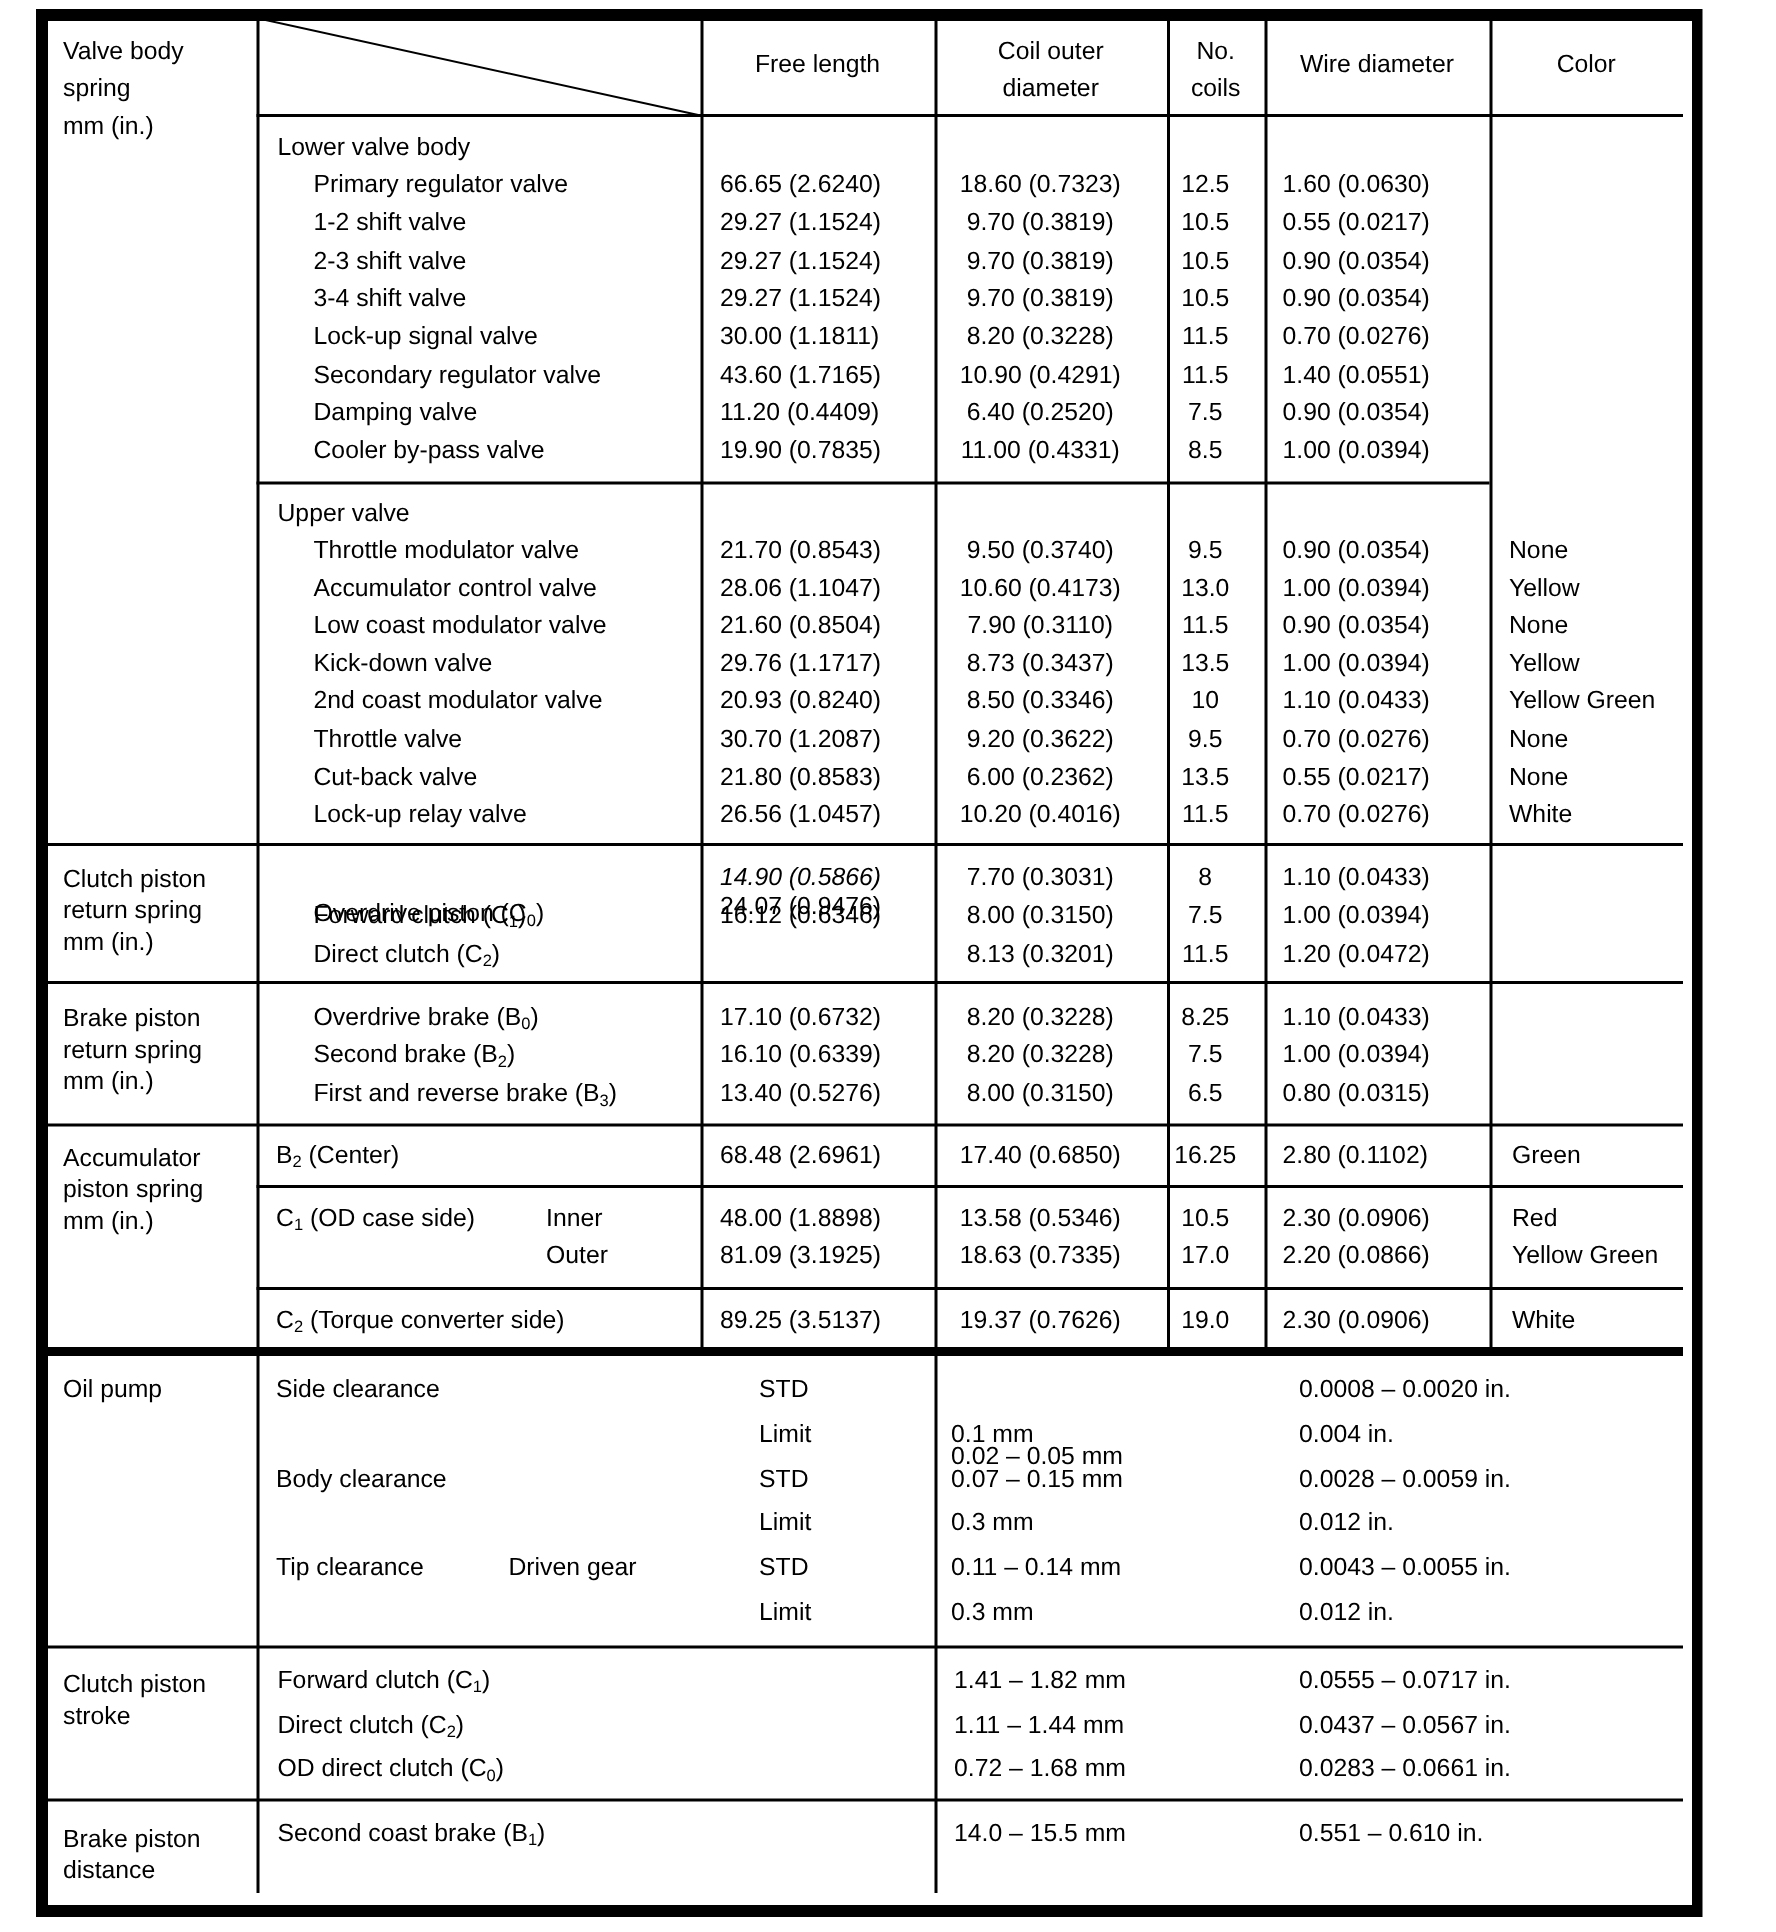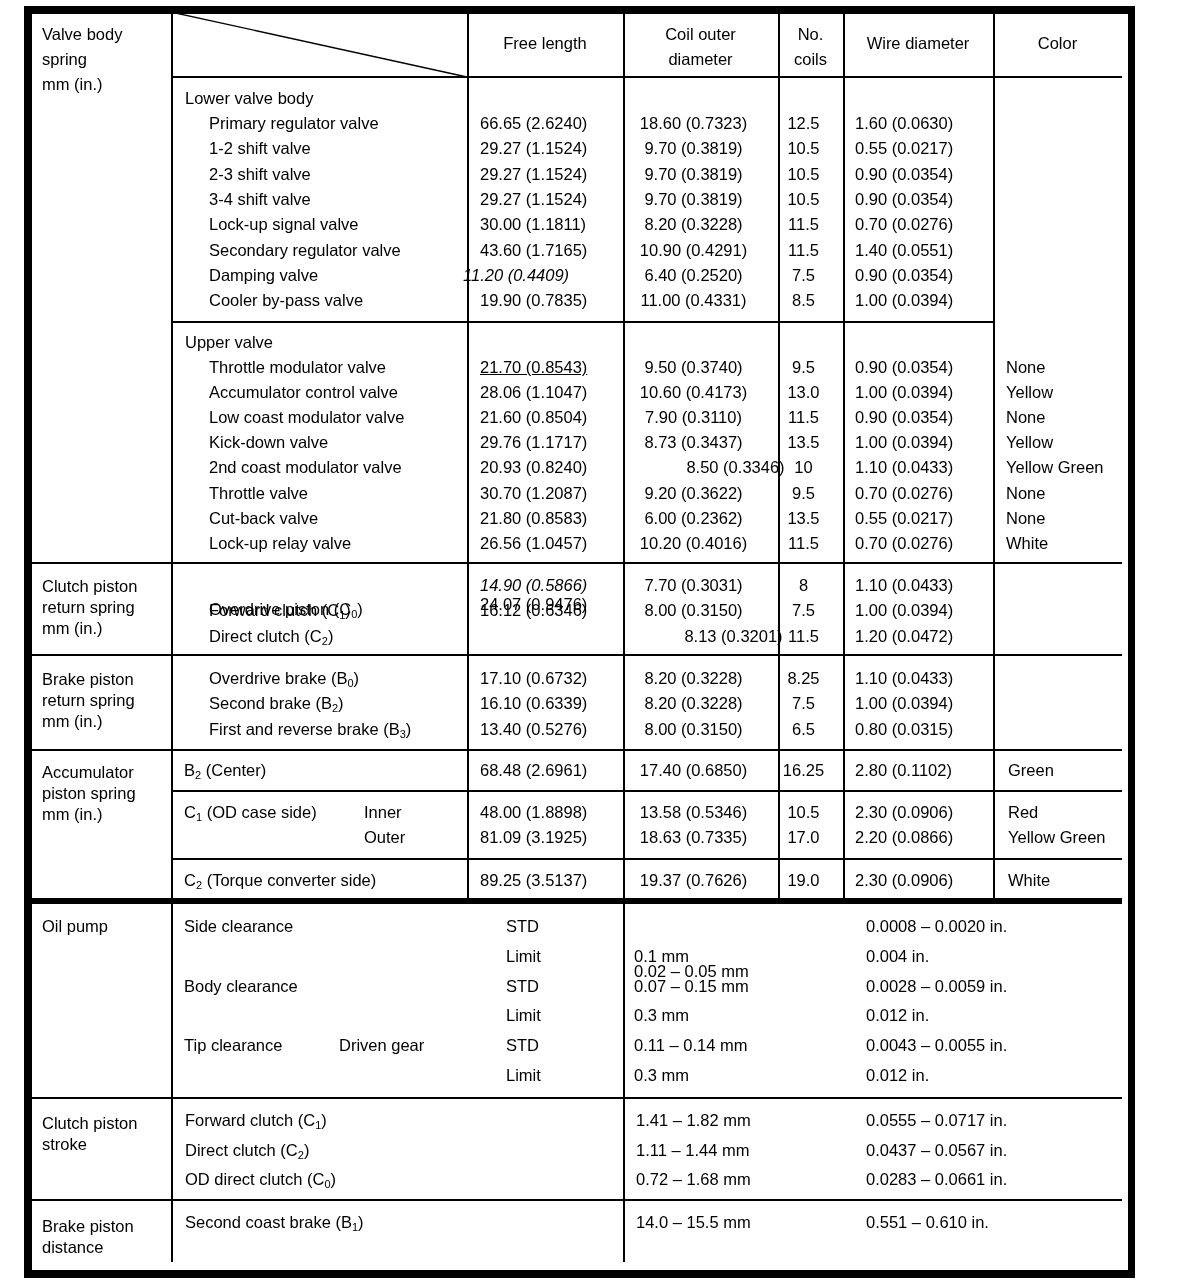--- a/index.html
+++ b/index.html
@@ -102,39 +102,39 @@
     </div>
     <div>
       <div class="abs" style="left:209px;top:241.5px;">Secondary regulator valve</div>
       <div class="abs" style="left:480px;top:241.5px;">43.60 (1.7165)</div>
       <div class="abs right" style="left:623px;width:141px;top:241.5px;">10.90 (0.4291)</div>
       <div class="abs right" style="left:778px;width:51px;top:241.5px;">11.5</div>
       <div class="abs" style="left:855px;top:241.5px;">1.40 (0.0551)</div>
     </div>
     <div>
       <div class="abs" style="left:209px;top:266.8px;">Damping valve</div>
-      <div class="abs" style="left:463px;top:266.8px;font-style:italic;">11.20 (0.4409)</div>
+      <div class="abs" style="left:480px;top:266.8px;">11.20 (0.4409)</div>
       <div class="abs right" style="left:623px;width:141px;top:266.8px;">6.40 (0.2520)</div>
       <div class="abs right" style="left:778px;width:51px;top:266.8px;">7.5</div>
       <div class="abs" style="left:855px;top:266.8px;">0.90 (0.0354)</div>
     </div>
     <div>
       <div class="abs" style="left:209px;top:292.1px;">Cooler by-pass valve</div>
       <div class="abs" style="left:480px;top:292.1px;">19.90 (0.7835)</div>
       <div class="abs right" style="left:623px;width:141px;top:292.1px;">11.00 (0.4331)</div>
       <div class="abs right" style="left:778px;width:51px;top:292.1px;">8.5</div>
       <div class="abs" style="left:855px;top:292.1px;">1.00 (0.0394)</div>
     </div>
   </div>
 
 <div class="abs" style="left:185px;top:334px;">Upper valve</div>
 <div id="upper-rows">
     <div>
       <div class="abs" style="left:209px;top:359px;">Throttle modulator valve</div>
-      <div class="abs" style="left:480px;top:359px;text-decoration:underline;">21.70 (0.8543)</div>
+      <div class="abs" style="left:480px;top:359px;">21.70 (0.8543)</div>
       <div class="abs right" style="left:623px;width:141px;top:359px;">9.50 (0.3740)</div>
       <div class="abs right" style="left:778px;width:51px;top:359px;">9.5</div>
       <div class="abs" style="left:855px;top:359px;">0.90 (0.0354)</div>
       <div class="abs" style="left:1006px;top:359px;">None</div>
     </div>
     <div>
       <div class="abs" style="left:209px;top:384.1px;">Accumulator control valve</div>
       <div class="abs" style="left:480px;top:384.1px;">28.06 (1.1047)</div>
       <div class="abs right" style="left:623px;width:141px;top:384.1px;">10.60 (0.4173)</div>
       <div class="abs right" style="left:778px;width:51px;top:384.1px;">13.0</div>
@@ -153,21 +153,21 @@
       <div class="abs" style="left:209px;top:434.3px;">Kick-down valve</div>
       <div class="abs" style="left:480px;top:434.3px;">29.76 (1.1717)</div>
       <div class="abs right" style="left:623px;width:141px;top:434.3px;">8.73 (0.3437)</div>
       <div class="abs right" style="left:778px;width:51px;top:434.3px;">13.5</div>
       <div class="abs" style="left:855px;top:434.3px;">1.00 (0.0394)</div>
       <div class="abs" style="left:1006px;top:434.3px;">Yellow</div>
     </div>
     <div>
       <div class="abs" style="left:209px;top:459.4px;">2nd coast modulator valve</div>
       <div class="abs" style="left:480px;top:459.4px;">20.93 (0.8240)</div>
-      <div class="abs right" style="left:623px;width:141px;top:459.4px;padding-left:42px;">8.50 (0.3346)</div>
+      <div class="abs right" style="left:623px;width:141px;top:459.4px;">8.50 (0.3346)</div>
       <div class="abs right" style="left:778px;width:51px;top:459.4px;">10</div>
       <div class="abs" style="left:855px;top:459.4px;">1.10 (0.0433)</div>
       <div class="abs" style="left:1006px;top:459.4px;">Yellow Green</div>
     </div>
     <div>
       <div class="abs" style="left:209px;top:484.5px;">Throttle valve</div>
       <div class="abs" style="left:480px;top:484.5px;">30.70 (1.2087)</div>
       <div class="abs right" style="left:623px;width:141px;top:484.5px;">9.20 (0.3622)</div>
       <div class="abs right" style="left:778px;width:51px;top:484.5px;">9.5</div>
       <div class="abs" style="left:855px;top:484.5px;">0.70 (0.0276)</div>
@@ -207,21 +207,21 @@
     <div>
       <div class="abs" style="left:209px;top:602.3px;"><span>Forward clutch (C</span><sub>1</sub><span>)</span></div>
       <div class="abs" style="left:480px;top:602.3px;">16.12 (0.6346)</div>
       <div class="abs right" style="left:623px;width:141px;top:602.3px;">8.00 (0.3150)</div>
       <div class="abs right" style="left:778px;width:51px;top:602.3px;">7.5</div>
       <div class="abs" style="left:855px;top:602.3px;">1.00 (0.0394)</div>
     </div>
     <div>
       <div class="abs" style="left:209px;top:627.6px;"><span>Direct clutch (C</span><sub>2</sub><span>)</span></div>
       <div class="abs" style="left:480px;top:596px;">24.07 (0.9476)</div>
-      <div class="abs right" style="left:653px;width:141px;top:627.6px;padding-left:10px;">8.13 (0.3201)</div>
+      <div class="abs right" style="left:623px;width:141px;top:627.6px;">8.13 (0.3201)</div>
       <div class="abs right" style="left:778px;width:51px;top:627.6px;">11.5</div>
       <div class="abs" style="left:855px;top:627.6px;">1.20 (0.0472)</div>
     </div>
   </div>
 
 <div class="abs" style="left:42px;top:669px;line-height:21px;">
   <div>Brake piston</div>
   <div>return spring</div>
   <div>mm (in.)</div>
 </div>

